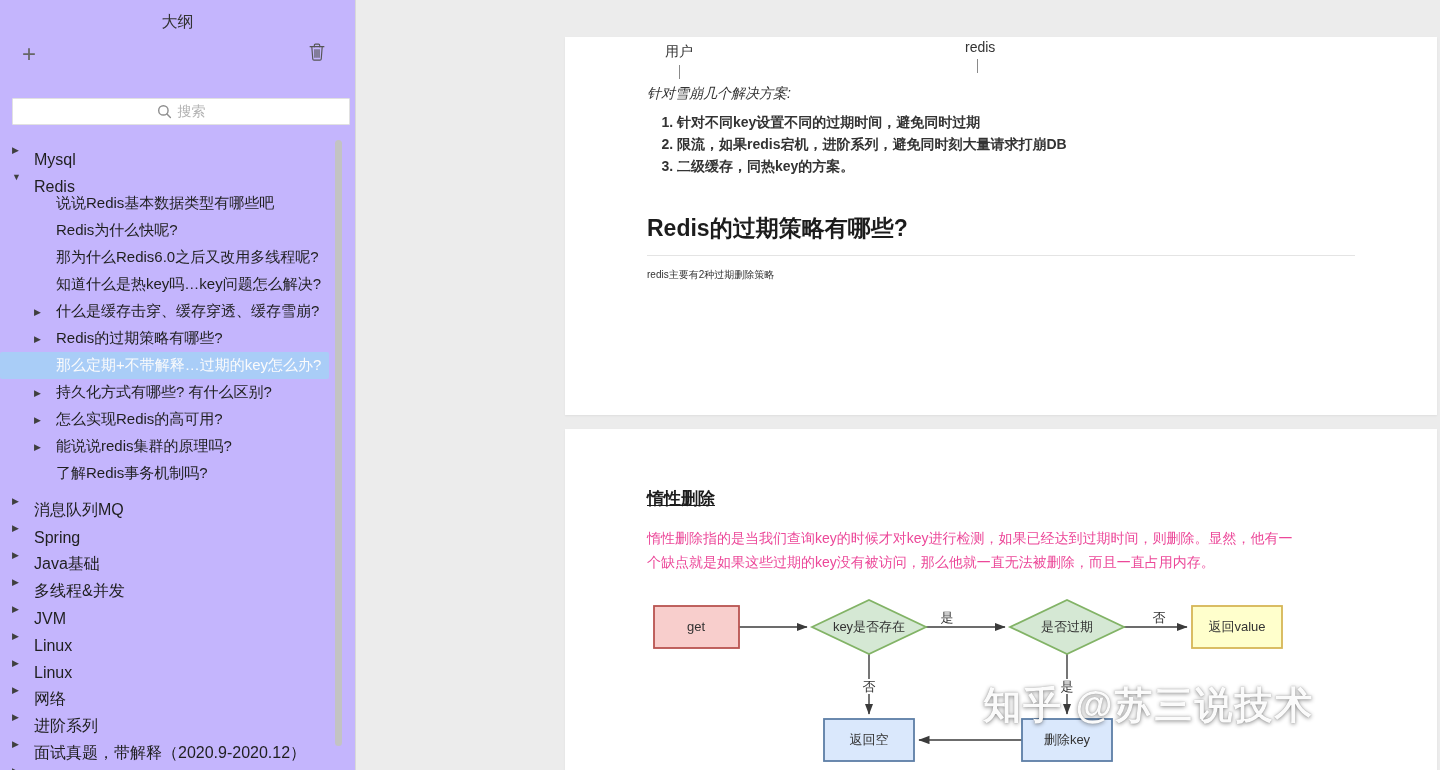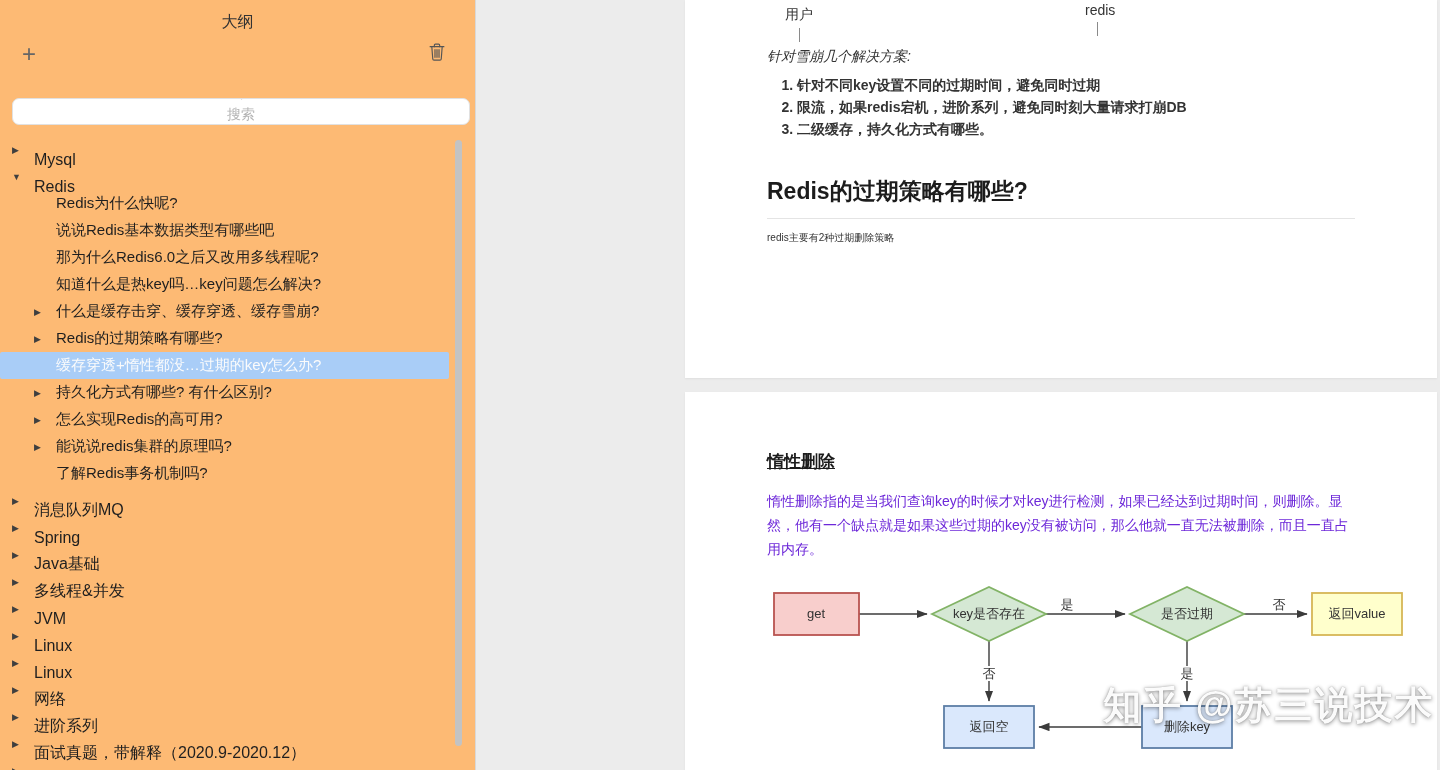--- a/index.html
+++ b/index.html
@@ -1,62 +1,62 @@
 <!DOCTYPE html>
 <html><head>
 <meta charset="utf-8">
 <style>
   * { box-sizing: border-box; margin: 0; padding: 0; }
   html,body { width:1440px; height:770px; overflow:hidden; }
   body { font-family:"Liberation Sans", sans-serif; background:#ececec; color:#222; }
   .app { display:flex; width:1440px; height:770px; }
 
   
-  .sidebar { width:476px; flex:none; background:#fdba74; border-right:1px solid #d8d8d8; position:relative; overflow:hidden; }
+  .sidebar { width:356px; flex:none; background:#c4b5fd; border-right:1px solid #d8d8d8; position:relative; overflow:hidden; }
   .sidebar-title { text-align:center; padding-top:10px; font-size:16px; line-height:24px; color:#333; }
   .sidebar-toolbar { position:relative; height:46px; }
   .add-button { position:absolute; left:22px; top:6px; font-size:24px; font-weight:300; color:#666; cursor:pointer; line-height:28px; }
   .trash-button { position:absolute; right:30px; top:9px; cursor:pointer; }
-  .search-box { margin:18px 5px 0 12px; height:27px; background:#fff; border:1px solid #e1e1e1; border-radius:7px;
-                display:flex; align-items:center; justify-content:center; gap:6px;flex-direction:column; }
+  .search-box { margin:18px 5px 0 12px; height:27px; background:#fff; border:1px solid #e1e1e1; border-radius:1px;
+                display:flex; align-items:center; justify-content:center; gap:6px; }
   .search-box .ph { font-size:14px; color:#b3b3b3; }
   .tree { margin-top:11px; }
   .row { display:flex; align-items:center; height:27px; margin-right:26px; cursor:default; }
   .row.lvl0 { padding-left:12px; }
   .row.lvl1 { padding-left:34px; }
   .row .arrow { width:22px; flex:none; font-size:9px; color:#3f3f3f; }
   .row .lbl { font-size:15px; color:#1f1f1f; white-space:nowrap; }
   .row.lvl0 .lbl { font-size:16px;margin-top:20px; }
   .row.selected { background:#a9cdf7; border-radius:2px; }
   .row.selected .lbl { color:#fbfbfb; }
   .sb-thumb { position:absolute; right:13px; top:140px; width:7px; height:606px; background:#c3c3c3; border-radius:4px; }
 
   
   .content { flex:1; position:relative; overflow:hidden; background:#ececec; }
-  .card { background:#fff; margin-left:209px; margin-right:3px; box-shadow:0 1px 2px rgba(0,0,0,0.06); }
+  .card { background:#fff; margin-left:209px; margin-right:3px; box-shadow:0 1px 2px rgba(0,0,0,0.06);margin-top:37px; }
   .card1 { height:378px; padding:0 82px; }
   .card2 { height:566px; margin-top:14px; padding:0 82px; padding-top:58px; }
 
   .seq { position:relative; height:44px; }
   .seq .actor { position:absolute; font-size:14px; color:#333; }
   .actor-left { left:18px; top:6px; }
   .actor-right { left:318px; top:2px; }
   .lifeline { position:absolute; width:1px; height:14px; background:#8a8a8a; }
   .ll-left { left:32px; top:28px; }
   .ll-right { left:330px; top:22px; }
 
   .intro { margin-top:4px; font-size:14px; color:#333;font-style:italic; }
   ol.sol { margin-top:8px; padding-left:30px;font-weight:bold; }
   ol.sol li { font-size:14px; line-height:22px; color:#333; }
   h1.big { margin-top:36px; font-size:23px; line-height:30px; font-weight:700; color:#1c1c1c;
            padding-bottom:12px; border-bottom:1px solid #e4e4e4; }
   .sub { margin-top:12px; font-size:10px; color:#333; }
 
   h2.sec { font-size:17px; font-weight:700; color:#1c1c1c;text-decoration:underline; }
-  .para { margin-top:16px; font-size:14px; line-height:24px; color:#6d28d9; max-width:648px; }
+  .para { margin-top:16px; font-size:14px; line-height:24px; color:#ec4899; max-width:648px; }
   .flow { display:block; margin-top:20px; }
   .flow .t { font-size:13px; text-anchor:middle; fill:#333; }
   .flow .edge { stroke:#3b3b3b; stroke-width:1.4; fill:none; }
   .flow .pink   { fill:#f8cecc; stroke:#b85450; stroke-width:1.8; }
   .flow .green  { fill:#d5e8d4; stroke:#82b366; stroke-width:1.8; }
   .flow .yellow { fill:#ffffcc; stroke:#d6b656; stroke-width:1.8; }
   .flow .blue   { fill:#dae8fc; stroke:#5c7ea6; stroke-width:1.8; }
   h2.sec2 { margin-top:18px; font-size:17px; font-weight:700; color:#1c1c1c; }
 
   .watermark { position:absolute; left:627px; top:680px; z-index:5; font-size:38px; font-weight:700;
@@ -95,45 +95,45 @@
         <div class="row lvl0">
           <span class="arrow">▶</span>
           <span class="lbl">Mysql</span>
         </div>
         <div class="row lvl0">
           <span class="arrow">▼</span>
           <span class="lbl">Redis</span>
         </div>
         <div class="row lvl1">
           <span class="arrow"></span>
+          <span class="lbl">说说Redis基本数据类型有哪些吧</span>
+        </div>
+        <div class="row lvl1">
+          <span class="arrow"></span>
           <span class="lbl">Redis为什么快呢?</span>
         </div>
         <div class="row lvl1">
           <span class="arrow"></span>
-          <span class="lbl">说说Redis基本数据类型有哪些吧</span>
-        </div>
-        <div class="row lvl1">
-          <span class="arrow"></span>
           <span class="lbl">那为什么Redis6.0之后又改用多线程呢?</span>
         </div>
         <div class="row lvl1">
           <span class="arrow"></span>
           <span class="lbl">知道什么是热key吗…key问题怎么解决?</span>
         </div>
         <div class="row lvl1">
           <span class="arrow">▶</span>
           <span class="lbl">什么是缓存击穿、缓存穿透、缓存雪崩?</span>
         </div>
         <div class="row lvl1">
           <span class="arrow">▶</span>
           <span class="lbl">Redis的过期策略有哪些?</span>
         </div>
         <div class="row lvl1 selected">
           <span class="arrow"></span>
-          <span class="lbl">缓存穿透+惰性都没…过期的key怎么办?</span>
+          <span class="lbl">那么定期+不带解释…过期的key怎么办?</span>
         </div>
         <div class="row lvl1">
           <span class="arrow">▶</span>
           <span class="lbl">持久化方式有哪些? 有什么区别?</span>
         </div>
         <div class="row lvl1">
           <span class="arrow">▶</span>
           <span class="lbl">怎么实现Redis的高可用?</span>
         </div>
         <div class="row lvl1">
@@ -199,21 +199,21 @@
       <div class="seq">
         <span class="actor actor-left">用户</span>
         <span class="actor actor-right">redis</span>
         <span class="lifeline ll-left"></span>
         <span class="lifeline ll-right"></span>
       </div>
       <p class="intro">针对雪崩几个解决方案:</p>
       <ol class="sol">
           <li>针对不同key设置不同的过期时间，避免同时过期</li>
           <li>限流，如果redis宕机，进阶系列，避免同时刻大量请求打崩DB</li>
-          <li>二级缓存，持久化方式有哪些。</li>
+          <li>二级缓存，同热key的方案。</li>
         </ol>
       <h1 class="big">Redis的过期策略有哪些?</h1>
       <p class="sub">redis主要有2种过期删除策略</p>
     </section>
 
     <section class="card card2">
       <h2 class="sec">惰性删除</h2>
       <p class="para">惰性删除指的是当我们查询key的时候才对key进行检测，如果已经达到过期时间，则删除。显然，他有一个缺点就是如果这些过期的key没有被访问，那么他就一直无法被删除，而且一直占用内存。</p>
 
       <svg class="flow" viewBox="0 0 645 175" width="645" height="175">

